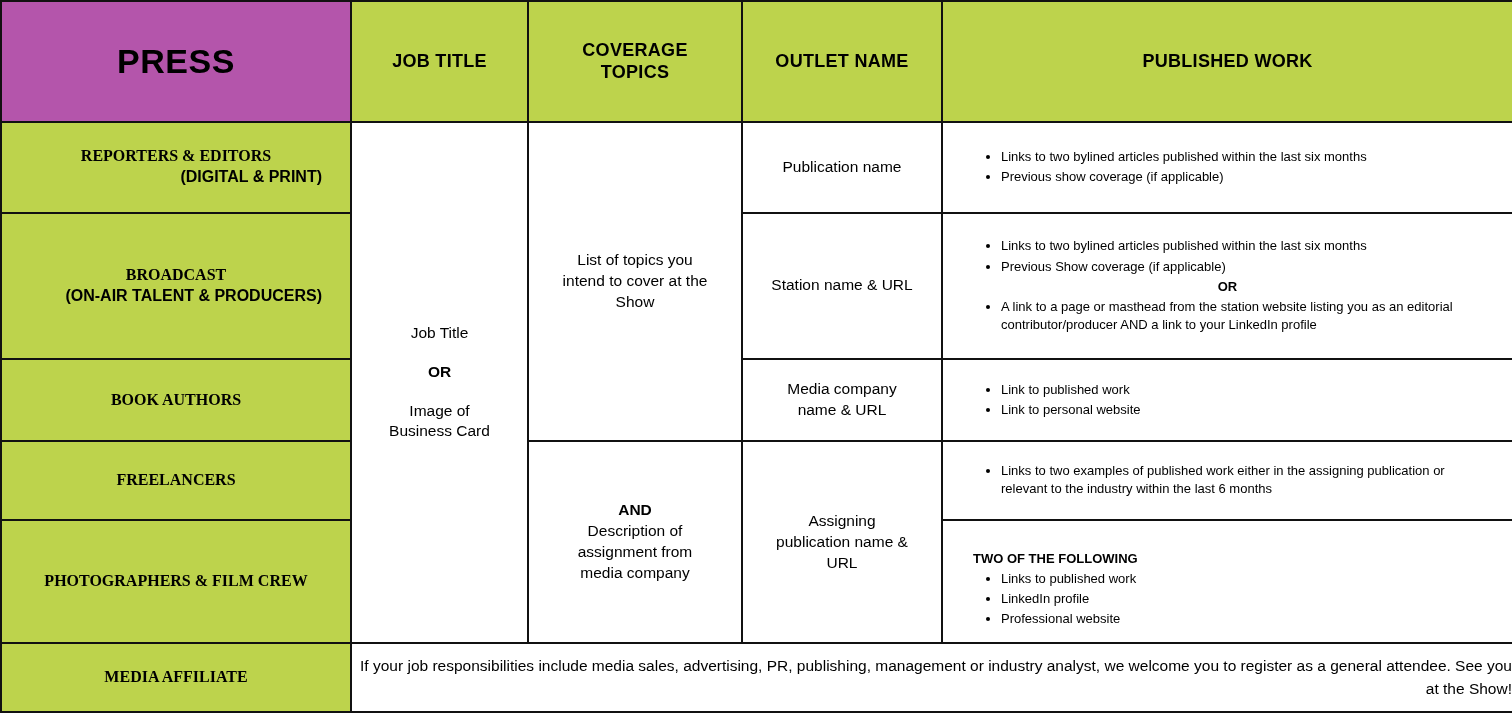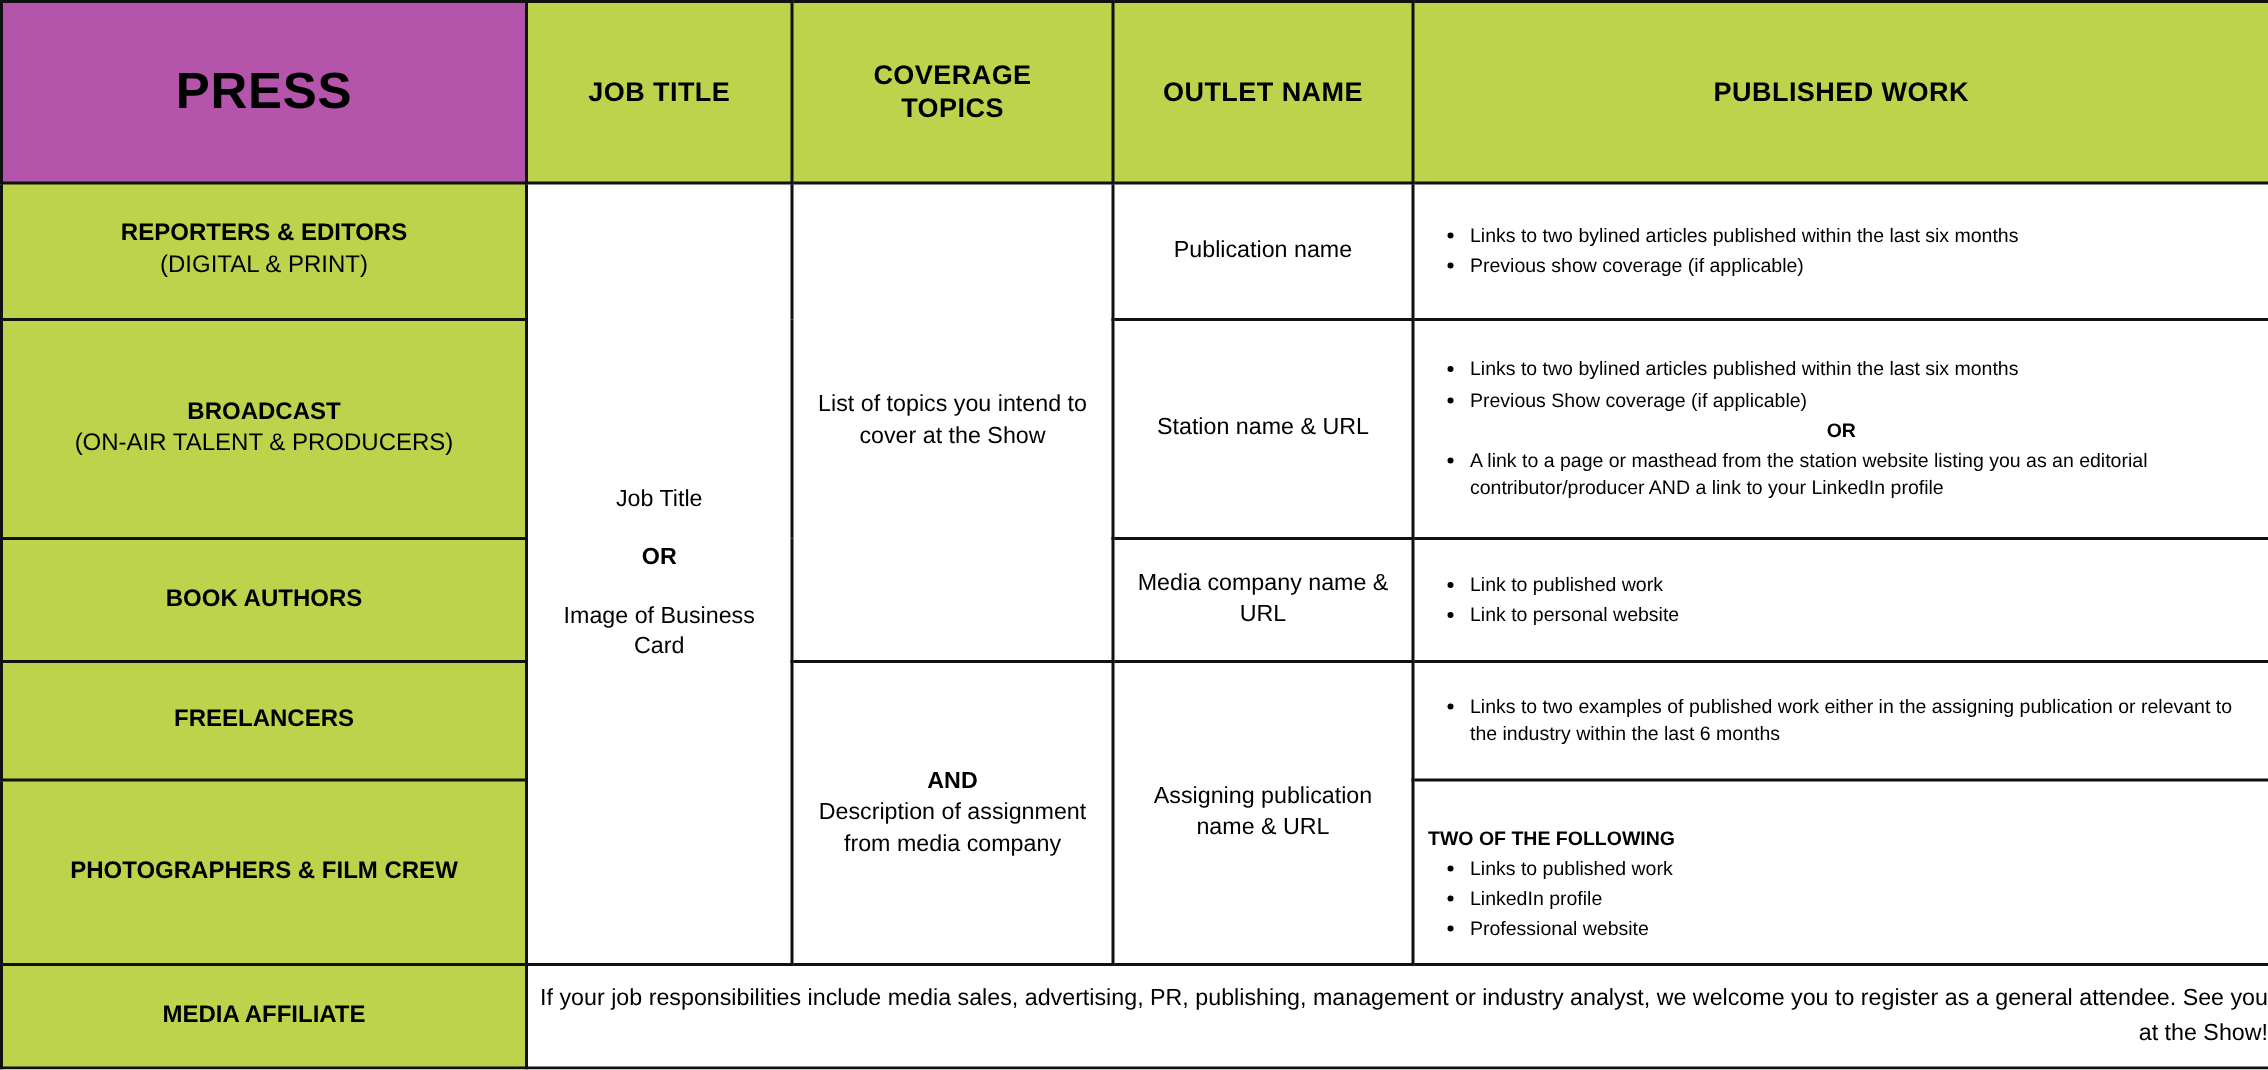--- a/index.html
+++ b/index.html
@@ -14,21 +14,21 @@
     border-collapse:collapse;
     table-layout:fixed;
     width:1512px;
     height:713px;
   }
   table.press-table td{
     border:2px solid #111111;
     vertical-align:middle;
     padding:0;
   }
-  .cell-pad{padding:6px 7px;}
+  .cell-pad{padding:6px 28px;}
   
   .hdr-press{
     background:#b455ab;
     text-align:center;
     font-weight:bold;
     font-size:34px;
     letter-spacing:.5px;
   }
   .hdr{
     background:#bdd34c;
@@ -38,22 +38,22 @@
     line-height:1.25;
     letter-spacing:.3px;
   }
   
   .cat{
     background:#bdd34c;
     text-align:center;
     font-size:16px;
     line-height:1.3;
   }
-  .cat .cat-main{font-weight:bold;display:block;}
-  .cat .cat-sub{font-weight:normal;display:block;}
+  .cat .cat-main{font-weight:bold;display:block;font-family:Liberation Serif, serif;}
+  .cat .cat-sub{font-weight:bold;display:block;text-align:right;}
   
   .plain{
     background:#ffffff;
     text-align:center;
     font-size:15.5px;
     line-height:1.35;
   }
   .plain .or{font-weight:bold;display:block;margin:18px 0 18px;}
   .plain .seg{display:block;}
   .plain .strong{font-weight:bold;display:block;}

